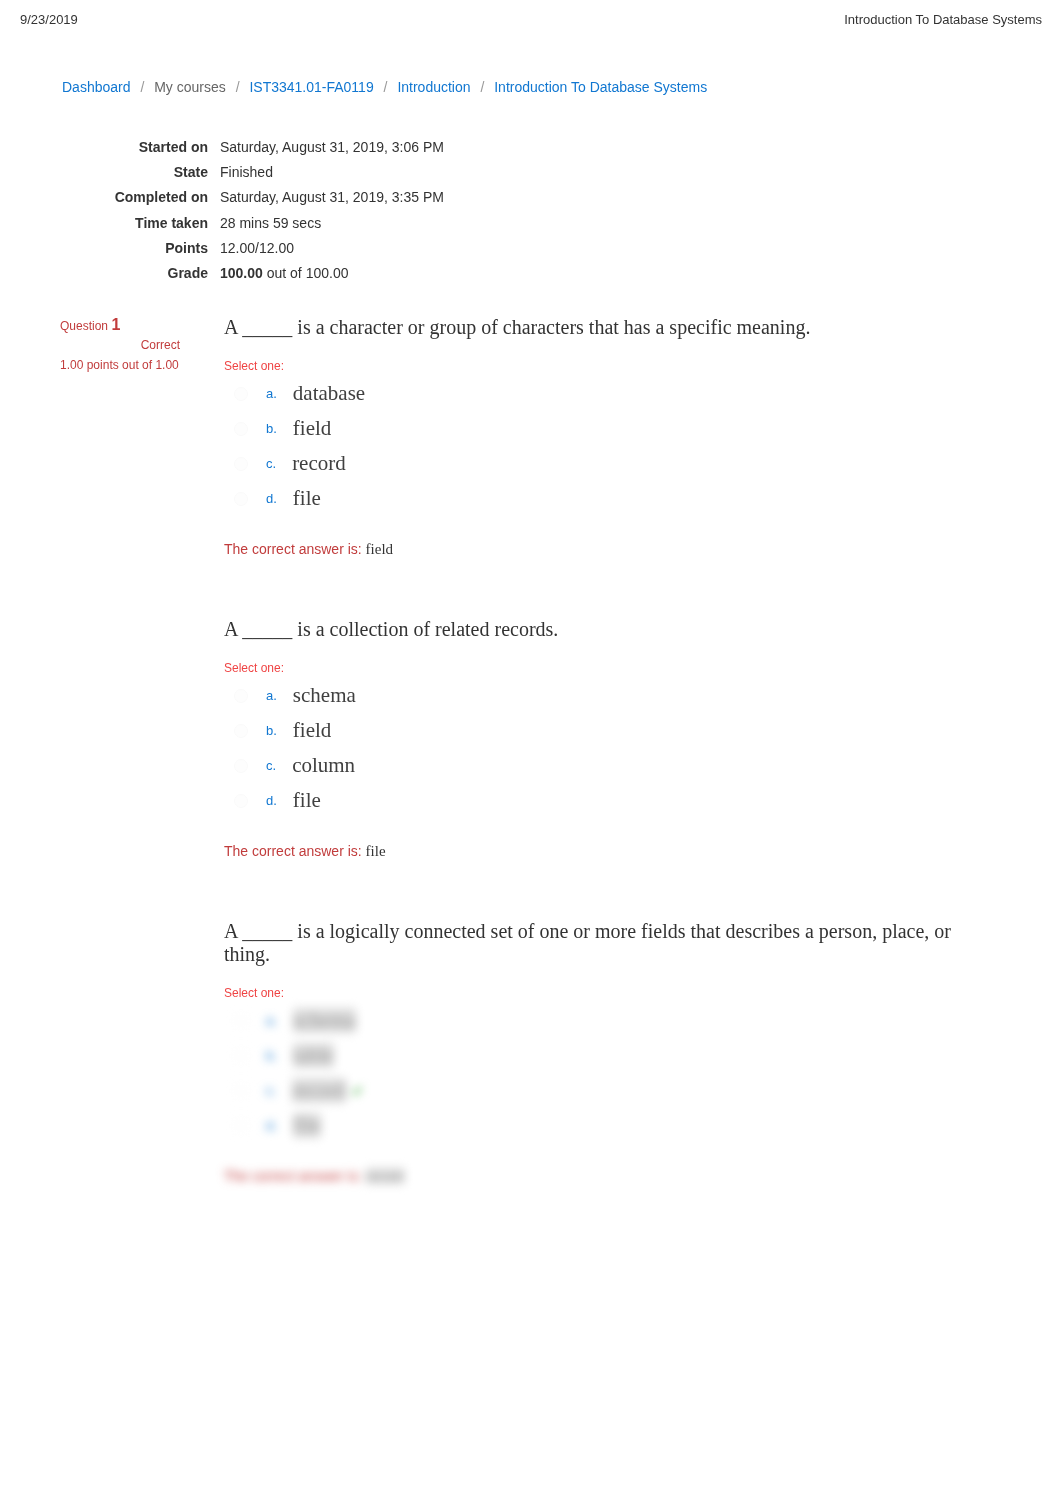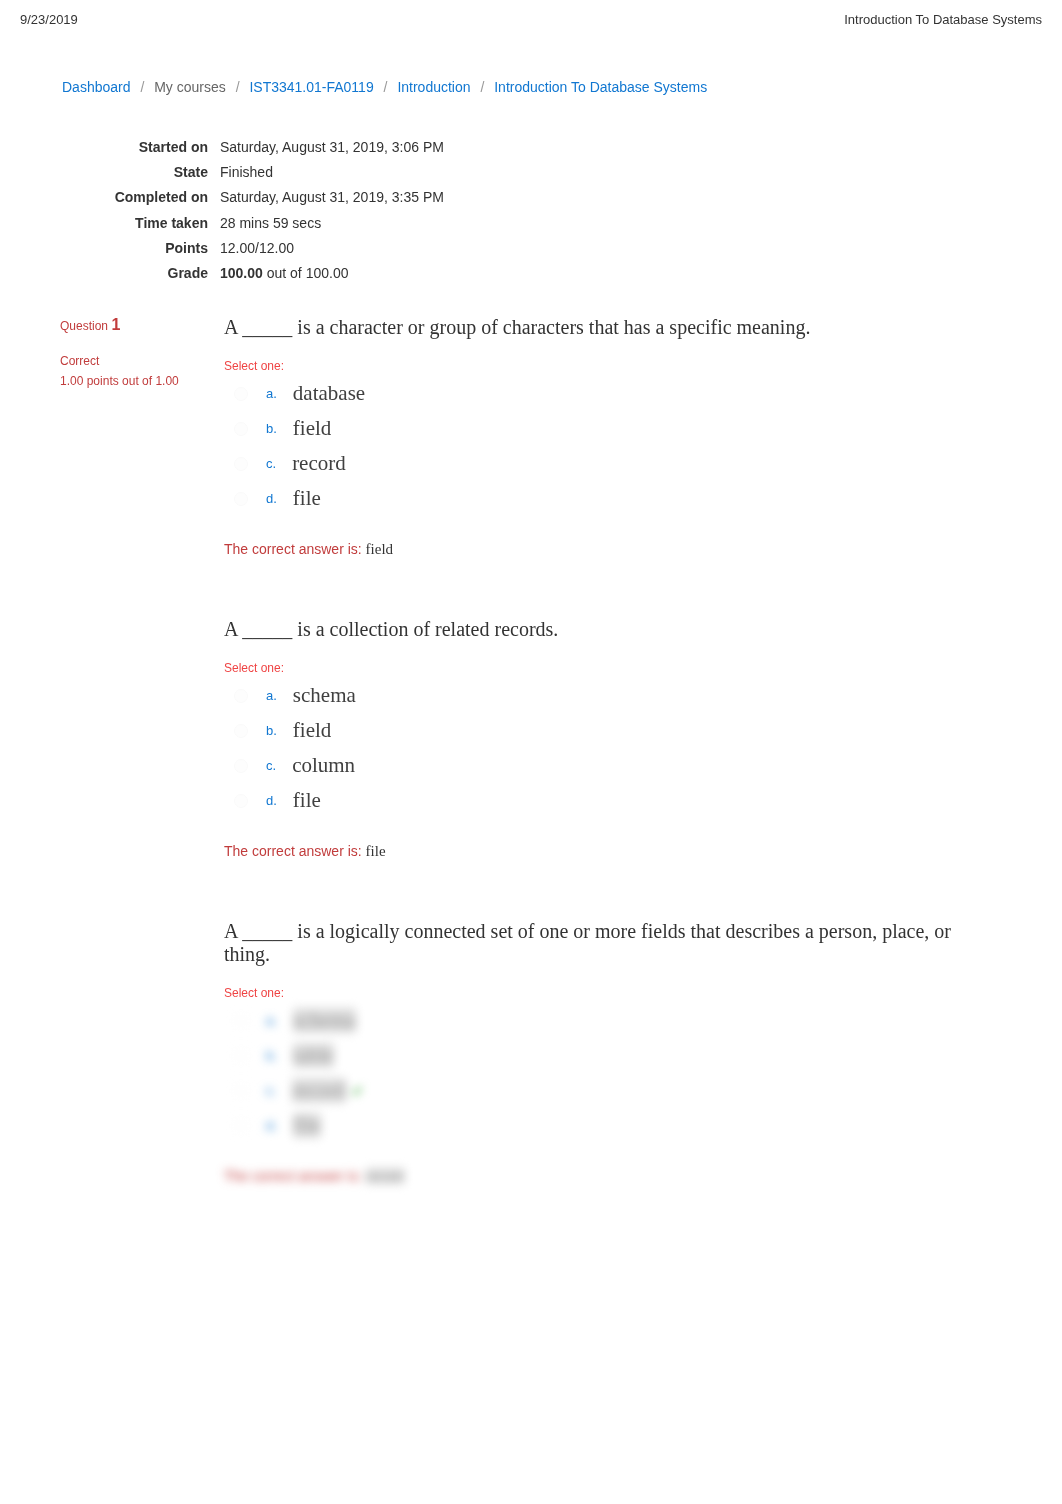--- a/index.html
+++ b/index.html
@@ -71,21 +71,22 @@
       font-size: 12px;
       color: #c13c3c;
     }
     .question-meta .qnum {
       color: #c13c3c;
     }
     .question-meta .qnum strong {
       font-size: 16px;
     }
     .question-meta .qstatus {
-      margin-top: 20px;
+      margin-top: 4px;
+      text-align: right;
     }
     .question-meta .qpoints {
       margin-top: 6px;
       line-height: 1.3;
     }
     .question-content {
       flex: 1;
       font-size: 14px;
     }
     .question-text {

